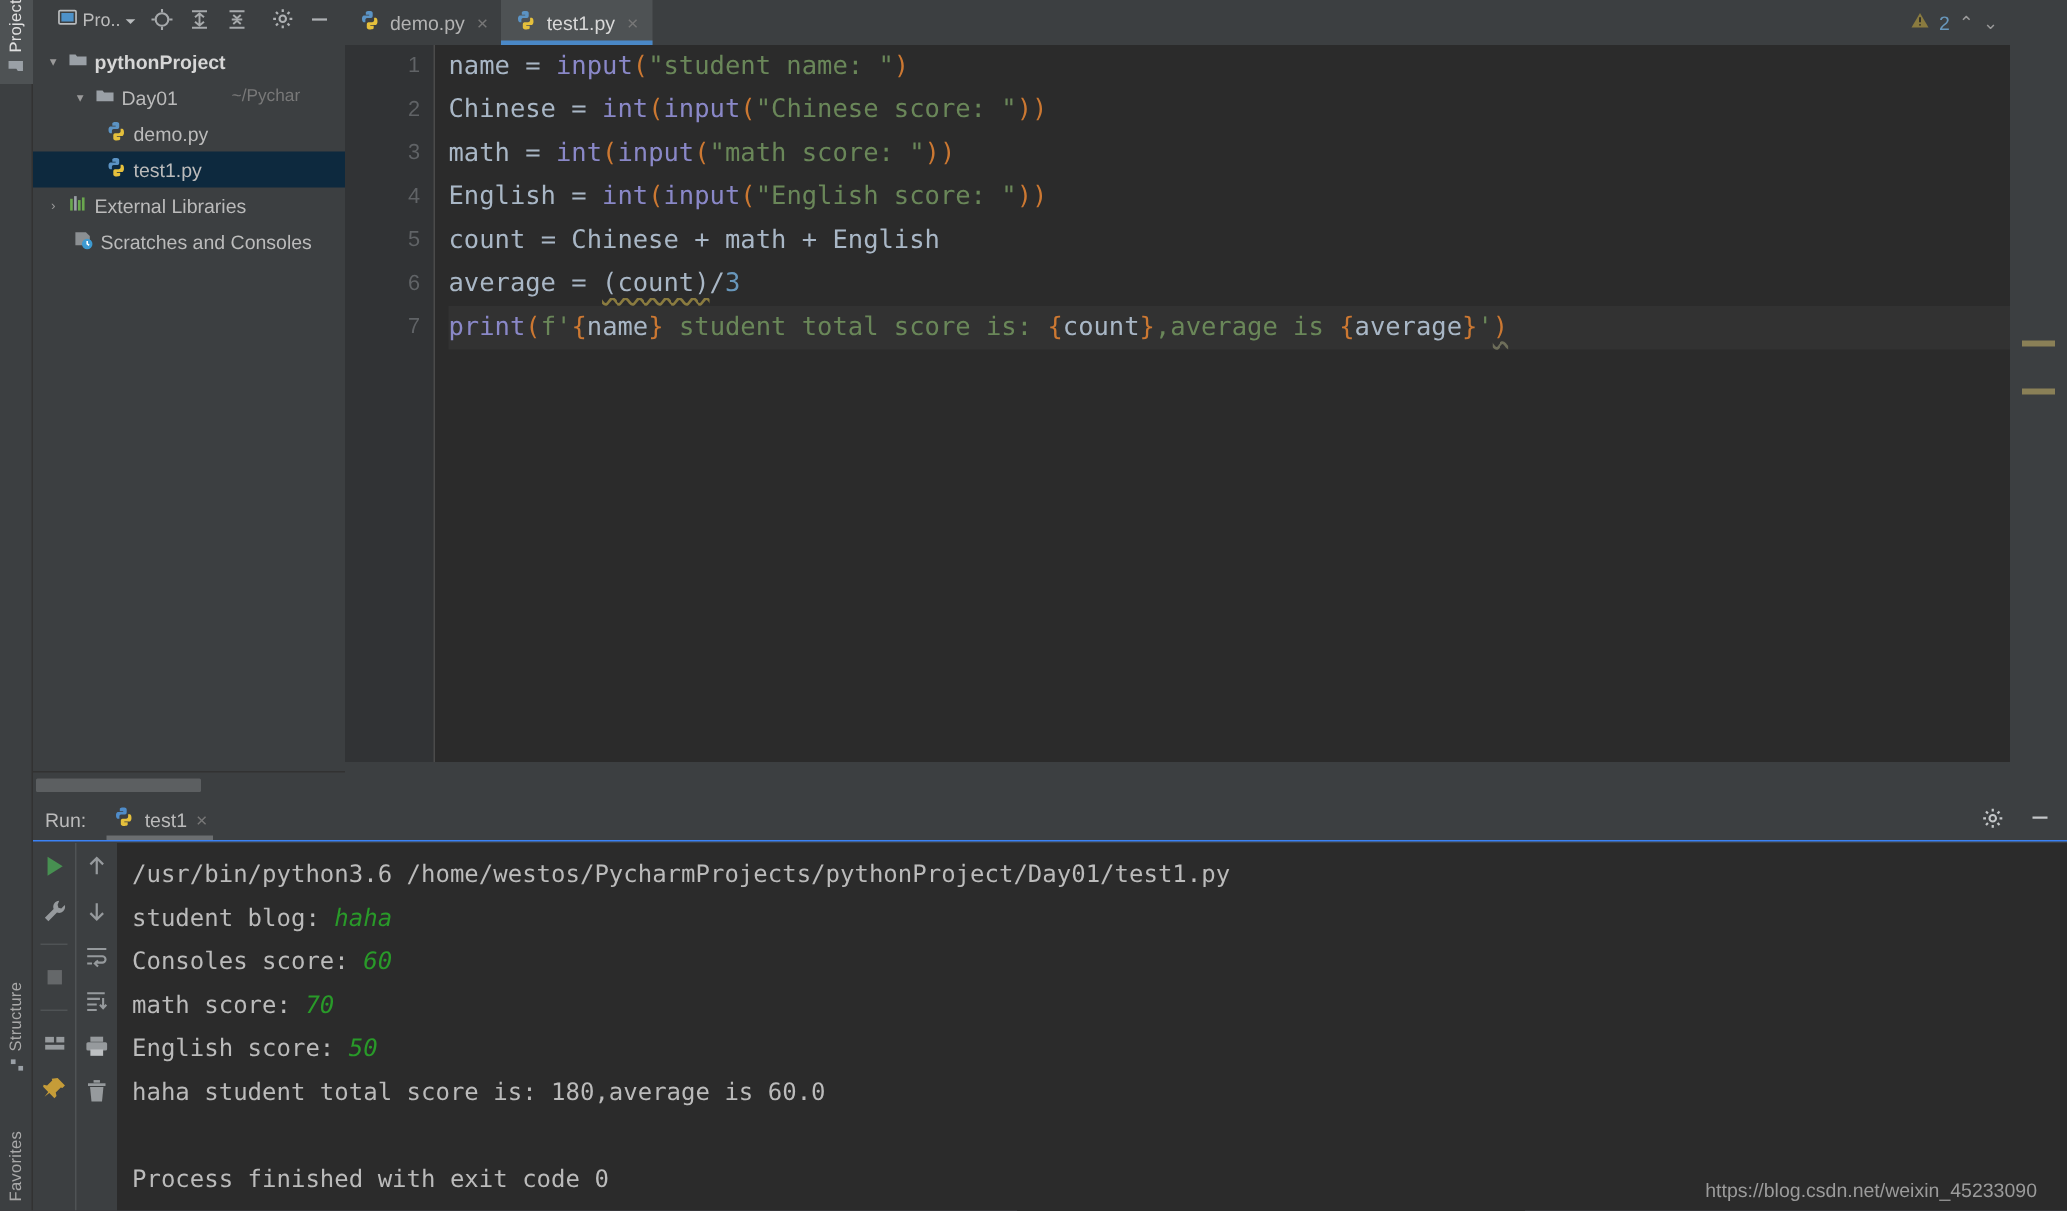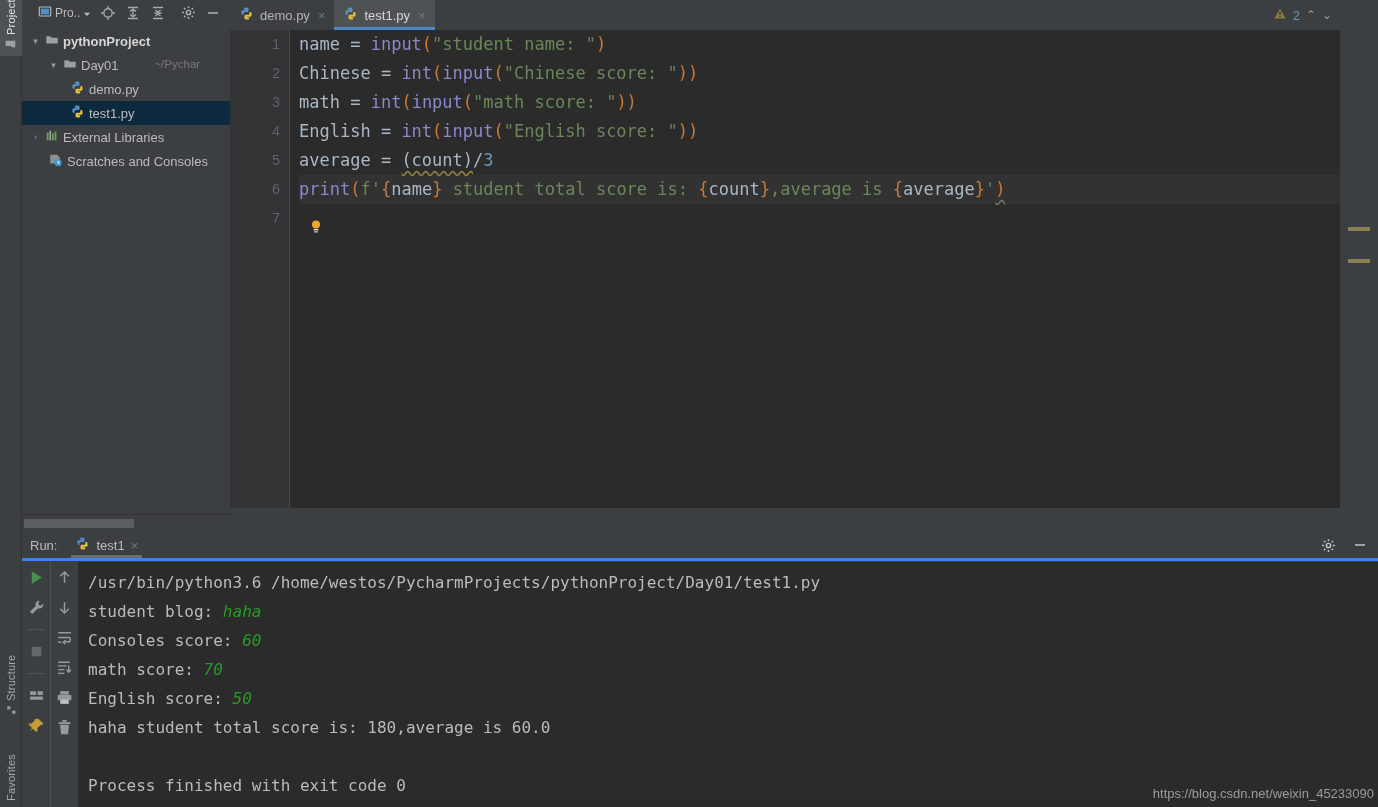--- a/index.html
+++ b/index.html
@@ -127,21 +127,21 @@
     cursor:pointer;
   }
 
   
   #run-panel{
     position:absolute; left:22px; top:532px; right:0; bottom:0;
     background:#3c3f41;
   }
   #run-header{
     height:29px; display:flex; align-items:center; gap:0;
-    border-bottom:3px solid #3b82f6; position:relative;
+    border-bottom:1px solid #3b82f6; position:relative;
   }
   #run-label{ padding:0 10px 0 8px; font-size:13px; color:#bbbbbb; }
   #run-tab{
     display:flex; align-items:center; gap:6px; padding:0 8px;
     height:100%; font-size:13px; color:#bbbbbb; position:relative; cursor:pointer;
   }
   #run-tab:after{
     content:""; position:absolute; left:4px; right:4px; bottom:0; height:3px;
     background:#6b6e70;
   }
@@ -163,21 +163,21 @@
   #console{
     flex:1; background:#2b2b2b; padding:6px 0 0 10px; overflow:hidden;
   }
   .oline{
     height:29px; line-height:29px; font-size:16px;
     font-family:"DejaVu Sans Mono", monospace; color:#bbbbbb; white-space:pre;
   }
   .inp{ color:#299a29; font-style:italic; }
 
   #watermark{
-    position:absolute; right:4px; bottom:6px; font-size:13px; color:#9b9b9b;
+    position:absolute; right:20px; bottom:6px; font-size:13px; color:#9b9b9b;
     font-family:"Liberation Sans", sans-serif;
   }
 </style>
 </head>
 <body>
 
 <div id="left-strip">
   <div class="vtab active" id="vtab-project">
     <span class="vtab-ico">
       <svg width="11" height="11" viewBox="0 0 16 16">
@@ -374,20 +374,21 @@
         <rect x="3.5" y="10" width="5" height="1.4" fill="#cfcfcf"></rect>
         <rect x="4.2" y="12.2" width="3.6" height="1.3" fill="#cfcfcf"></rect>
       </svg>
   </div>
 
   <div id="code">
       <div class="cline"><span class="id">name </span><span class="id">= </span><span class="fn">input</span><span class="br">(</span><span class="str">"student name: "</span><span class="br">)</span></div>
       <div class="cline"><span class="id">Chinese </span><span class="id">= </span><span class="fn">int</span><span class="br">(</span><span class="fn">input</span><span class="br">(</span><span class="str">"Chinese score: "</span><span class="br">))</span></div>
       <div class="cline"><span class="id">math </span><span class="id">= </span><span class="fn">int</span><span class="br">(</span><span class="fn">input</span><span class="br">(</span><span class="str">"math score: "</span><span class="br">))</span></div>
       <div class="cline"><span class="id">English </span><span class="id">= </span><span class="fn">int</span><span class="br">(</span><span class="fn">input</span><span class="br">(</span><span class="str">"English score: "</span><span class="br">))</span></div>
+      <div class="cline"><span class="id">count </span><span class="id">= </span><span class="id">Chinese </span><span class="id">+ </span><span class="id">math </span><span class="id">+ </span><span class="id">English</span></div>
       <div class="cline"><span class="id">average </span><span class="id">= </span><span class="id wavy">(count)</span><span class="id">/</span><span class="num">3</span></div>
       <div class="cline hl"><span class="fn">print</span><span class="br">(</span><span class="str">f</span><span class="str">'</span><span class="br">{</span><span class="id">name</span><span class="br">}</span><span class="str"> student total score is: </span><span class="br">{</span><span class="id">count</span><span class="br">}</span><span class="str">,average is </span><span class="br">{</span><span class="id">average</span><span class="br">}</span><span class="str">'</span><span class="br wavy-grey">)</span></div>
       <div class="cline">&nbsp;</div>
       <div class="cline">&nbsp;</div>
     </div>
 
   <div id="markbar">
     <div class="mark" style="top:197px"></div>
     <div class="mark" style="top:229px"></div>
   </div>

